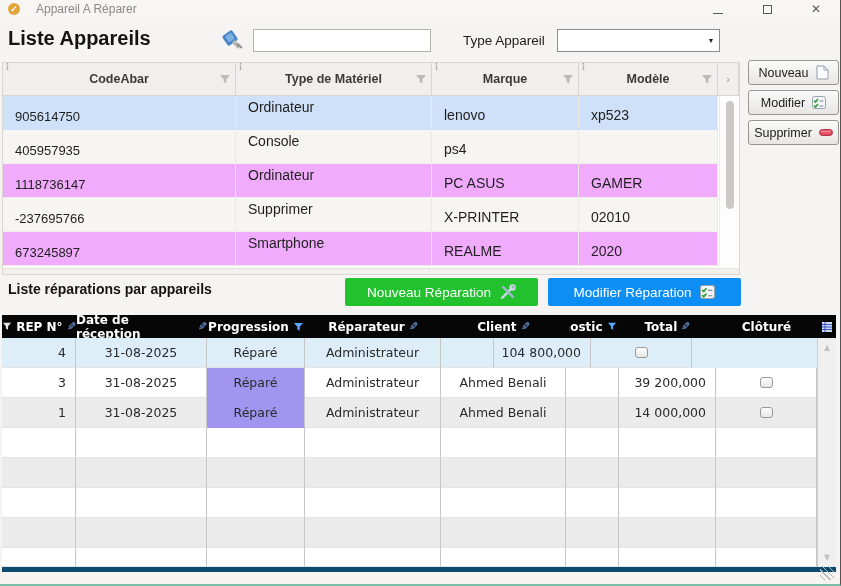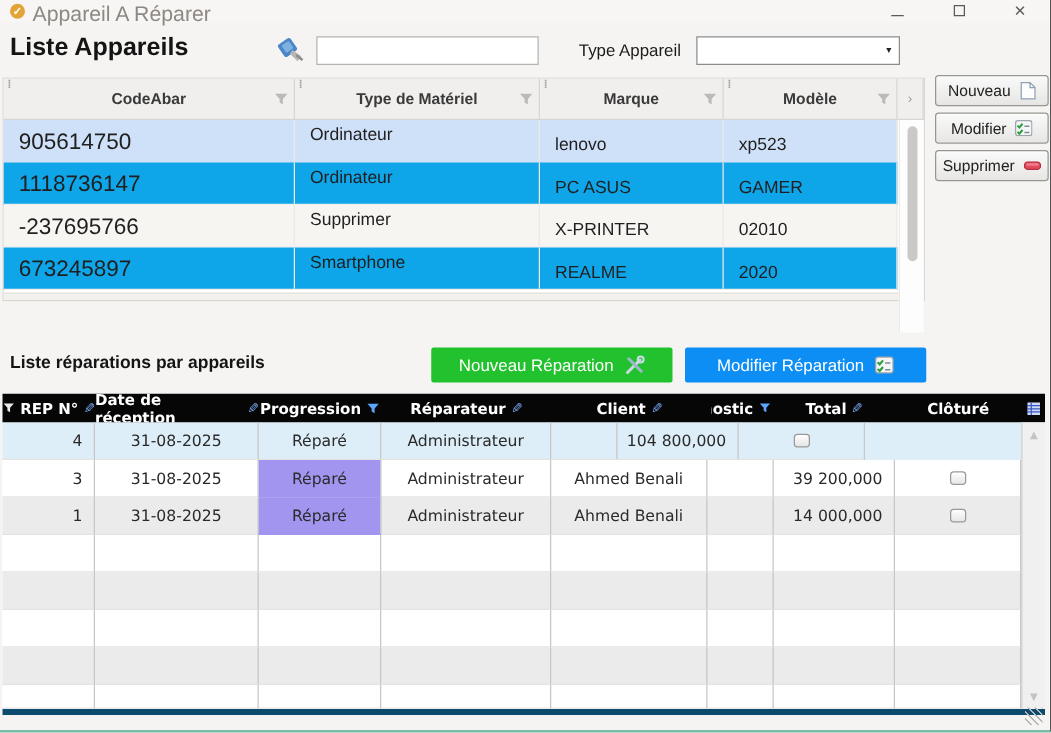--- a/index.html
+++ b/index.html
@@ -4,21 +4,21 @@
 <style>
   * { margin:0; padding:0; box-sizing:border-box; }
   html,body { width:841px; height:586px; overflow:hidden; }
   body { font-family:"Liberation Sans", sans-serif; background:#f5f4f2; position:relative;
          border-right:1px solid #555; border-bottom:2px solid #79bda7; }
 
   
   .titlebar { position:absolute; left:0; top:0; width:100%; height:18px; background:#f7f6f5; }
   .app-icon { position:absolute; left:8px; top:3px; width:12px; height:12px; border-radius:50%;
               background:#e2a437; color:#fff; font-size:9px; line-height:12px; text-align:center; font-weight:bold;}
-  .title-text { position:absolute; left:26px; top:2px; font-size:17px; color:#8d8882; }
+  .title-text { position:absolute; left:36px; top:2px; font-size:12px; color:#8d8882; }
   .win-btn { position:absolute; top:0; width:30px; height:18px; text-align:center; color:#5a5a5a; cursor:default; }
   .btn-min { left:703px; } .btn-max { left:752px; } .btn-close { left:801px; font-size:12px; line-height:18px; }
   .glyph-min { display:inline-block; width:10px; height:1px; background:#5a5a5a; margin-top:9px; }
   .glyph-max { display:inline-block; width:9px; height:9px; border:1px solid #5a5a5a; margin-top:4px; }
 
   
   .h1 { position:absolute; left:8px; top:27px; font-size:20px; font-weight:bold; color:#141414; }
   .scanner-icon { position:absolute; left:221px; top:28px; width:24px; height:24px; }
   .search-input { position:absolute; left:253px; top:29px; width:178px; height:23px;
                   border:1px solid #b5b2ae; background:#fff; font-size:13px; padding:0 5px; outline:none;}
@@ -31,25 +31,25 @@
   
   .dev-table { position:absolute; left:2px; top:62px; width:738px; background:#fff; border:1px solid #dad7d3; }
   .dev-header { display:flex; height:33px; background:#f1efed; }
   .dev-hcell { position:relative; display:flex; align-items:center; justify-content:center;
                font-size:12.5px; font-weight:bold; color:#3a3a3a; border-right:1px solid #d8d5d1; border-bottom:1px solid #d8d5d1;}
   .dw1{width:233px}.dw2{width:196px}.dw3{width:147px}.dw4{width:139px}
   .dw5{width:21px; font-weight:normal; color:#9a9a9a; font-size:11px;}
   .drag-dots { position:absolute; left:3px; top:-1px; font-size:9px; color:#9a9a9a; letter-spacing:0; }
   .funnel { position:absolute; right:4px; top:11px; }
   .dev-body { position:relative; }
-  .dev-row { display:flex; height:34px; border-bottom:1px solid #f1eeea; margin-right:21px; background:#0ea5e9;}
+  .dev-row { display:flex; height:34px; border-bottom:1px solid #f1eeea; margin-right:21px; background:#f0abfc;}
   .dev-row.alt { background:#f7f5f2; }
   .dev-row.sel { background:#cfe1f8; border-bottom-color:#cfe1f8; }
   .dcell { border-right:1px solid #ecE9e5; padding-left:12px; display:flex; color:#1f1f1f; overflow:hidden;}
-  .col-code { align-items:flex-end; padding-bottom:5px; font-size:18px; }
+  .col-code { align-items:flex-end; padding-bottom:5px; font-size:13px; }
   .col-type { align-items:flex-start; padding-top:3px; font-size:14px; }
   .col-marque, .col-modele { align-items:flex-end; padding-bottom:6px; font-size:14px; }
   .dev-vscroll { position:absolute; right:0; top:0; width:20px; height:170px; background:#fdfdfd; border-left:1px solid #eceae7;}
   .dev-thumb { position:absolute; left:6px; top:5px; width:8px; height:108px; background:#cbc9c7; border-radius:4px; }
   .dev-filler { height:2px; background:#fff; }
   .dev-bottom { height:6px; background:#f3f1ee; border-top:1px solid #e5e2de; }
 
   
   .side-btn { position:absolute; left:748px; width:91px; height:25px; border:1px solid #979691; border-radius:3px;
               background:linear-gradient(#fafafa,#e7e6e4); display:flex; align-items:center; justify-content:center;
@@ -164,20 +164,26 @@
     <div class="dev-hcell dw5">›</div>
   </div>
 
   <div class="dev-body">
     <div class="dev-row sel">
       <div class="dcell col-code dw1">905614750</div>
       <div class="dcell col-type dw2">Ordinateur</div>
       <div class="dcell col-marque dw3">lenovo</div>
       <div class="dcell col-modele dw4">xp523</div>
     </div>
+    <div class="dev-row alt">
+      <div class="dcell col-code dw1">405957935</div>
+      <div class="dcell col-type dw2">Console</div>
+      <div class="dcell col-marque dw3">ps4</div>
+      <div class="dcell col-modele dw4"></div>
+    </div>
     <div class="dev-row">
       <div class="dcell col-code dw1">1118736147</div>
       <div class="dcell col-type dw2">Ordinateur</div>
       <div class="dcell col-marque dw3">PC ASUS</div>
       <div class="dcell col-modele dw4">GAMER</div>
     </div>
     <div class="dev-row alt">
       <div class="dcell col-code dw1">-237695766</div>
       <div class="dcell col-type dw2">Supprimer</div>
       <div class="dcell col-marque dw3">X-PRINTER</div>

